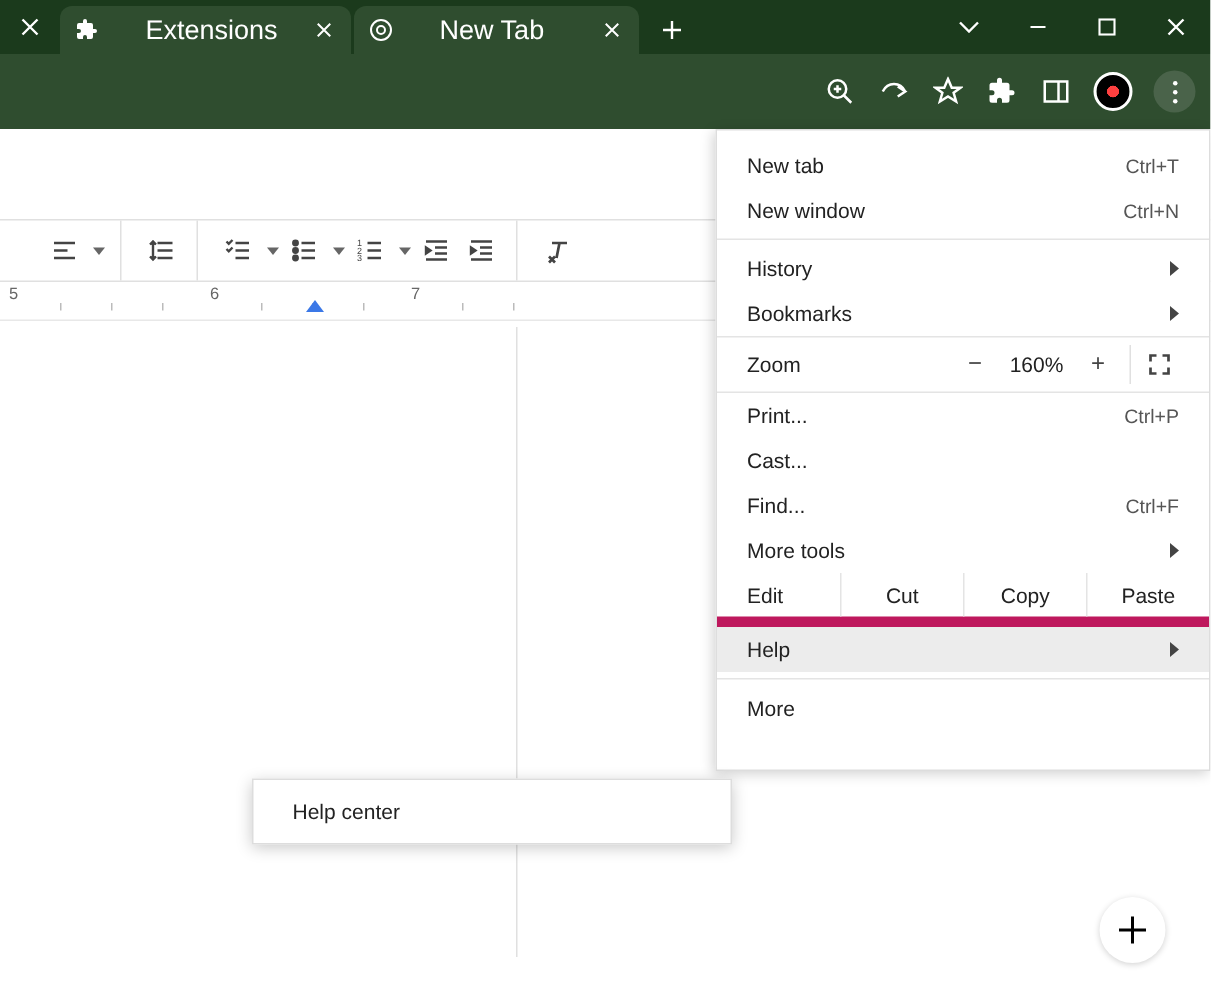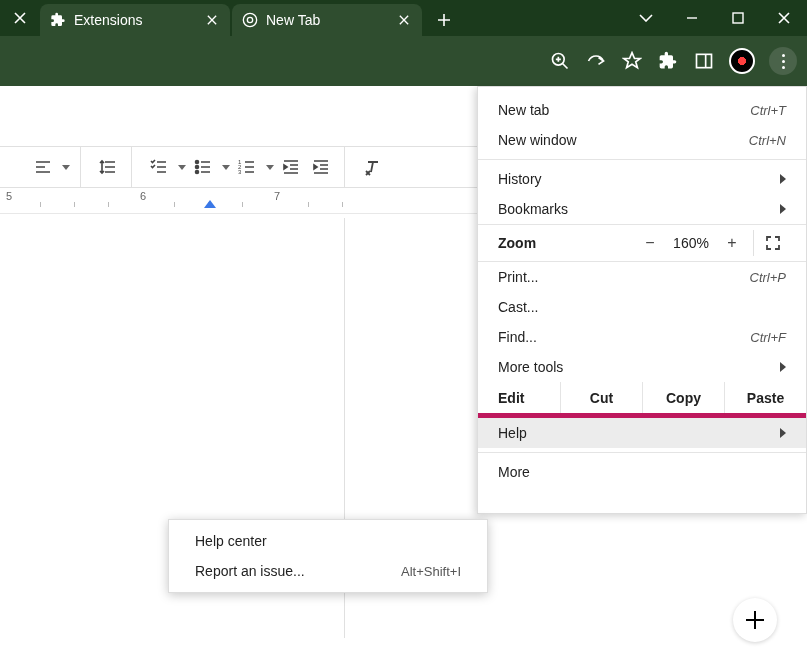--- a/index.html
+++ b/index.html
@@ -1,21 +1,21 @@
 <!DOCTYPE html>
 <html><head>
 <meta charset="utf-8">
 <style>
   * { box-sizing: border-box; font-family: "Segoe UI", Arial, sans-serif; }
   body { margin:0; width:807px; height:660px; overflow:hidden; background:#fff; position:relative; }
 
   
   .titlebar { height:36px; background:#1b3a1c; display:flex; align-items:flex-end; }
   .tabclose-left { width:40px; height:36px; display:flex; align-items:center; justify-content:center; }
-  .tab { height:32px; background:#2f4d2f; border-radius:8px 8px 0 0; display:flex; align-items:center; padding:0 10px; color:#fff; font-size:14px; margin-right:2px; min-width:190px; }
+  .tab { height:32px; background:#2f4d2f; border-radius:8px 8px 0 0; display:flex; align-items:center; padding:0 10px; color:#fff; font-size:18px; margin-right:2px; min-width:190px;gap:23px; }
   .tab.active { background:#2f4d2f; }
   .tab .icon { width:16px; height:16px; margin-right:8px; display:flex; align-items:center; justify-content:center; }
   .tab .close { margin-left:auto; width:16px; height:16px; display:flex; align-items:center; justify-content:center;}
   .newtab-btn { width:28px; height:28px; display:flex; align-items:center; justify-content:center; color:#fff; margin-left:6px; margin-bottom:2px;}
   .wincontrols { margin-left:auto; display:flex; height:36px; }
   .wincontrols div { width:46px; display:flex; align-items:center; justify-content:center; color:#fff; }
 
   
   .toolbar { height:50px; background:#2f4d2f; display:flex; align-items:center; justify-content:flex-end; padding-right:10px; gap:14px; }
   .tbicon { width:22px; height:22px; display:flex; align-items:center; justify-content:center; color:#fff; }
@@ -35,30 +35,30 @@
   .ruler .num { position:absolute; top:2px; }
   .ruler .tick { position:absolute; top:14px; width:1px; height:5px; background:#bbb; }
   .ruler .marker { position:absolute; top:12px; }
   .docpage { position:absolute; top:218px; left:0; width:345px; height:420px; background:#fff; border-right:1px solid #e0e0e0; }
   .addbtn { position:absolute; right:30px; bottom:18px; width:44px; height:44px; border-radius:50%; background:#fff; box-shadow:0 1px 4px rgba(0,0,0,0.18); display:flex; align-items:center; justify-content:center; font-size:26px; color:#000;}
 
   
   .menu { position:absolute; top:86px; right:0; width:330px; background:#fff; box-shadow:-2px 2px 8px rgba(0,0,0,0.18); border:1px solid #ddd; font-size:14px; color:#222; }
   .menu .row { display:flex; align-items:center; height:30px; padding:0 20px; }
   .menu .row.highlight { background:#ececec; }
-  .menu .row .shortcut { margin-left:auto; color:#555; font-size:13px;font-style:italic; }
+  .menu .row .shortcut { margin-left:auto; color:#555; font-size:13px; }
   .menu .row .arrow { margin-left:auto; width:0; height:0; border-top:5px solid transparent; border-bottom:5px solid transparent; border-left:6px solid #444;}
   .menu hr { border:none; border-top:1px solid #e4e4e4; margin:4px 0; }
   .menu .zoomrow { display:flex; align-items:center; height:38px; padding:0 20px; border-top:1px solid #e4e4e4; border-bottom:1px solid #e4e4e4;}
-  .menu .zoomrow .zlbl { flex:1;font-weight:bold; }
+  .menu .zoomrow .zlbl { flex:1; }
   .menu .zoomrow .zb { width:30px; text-align:center; font-size:16px; color:#444;}
   .menu .zoomrow .zv { width:52px; text-align:center; }
   .menu .zoomrow .sep { width:1px; height:26px; background:#e0e0e0; margin:0 6px;}
   .menu .zoomrow .fs { width:26px; display:flex; align-items:center; justify-content:center;}
-  .menu .editrow { display:flex; height:36px; border-bottom:5px solid #be185d;font-weight:bold;}
+  .menu .editrow { display:flex; height:36px; border-bottom:7px solid #be185d;}
   .menu .editrow .elbl { width:82px; display:flex; align-items:center; padding-left:20px;}
   .menu .editrow .ebtn { flex:1; display:flex; align-items:center; justify-content:center; border-left:1px solid #e4e4e4;}
   .menu .spacer-bottom { height:26px; }
 
   
   .submenu { position:absolute; top:519px; left:168px; width:320px; background:#fff; box-shadow:0 2px 10px rgba(0,0,0,0.22); border:1px solid #ddd; font-size:14px; color:#222; padding:6px 0;}
   .submenu .row { display:flex; align-items:center; height:30px; padding:0 26px;}
   .submenu .row.highlight { background:#ececec; }
   .submenu .row .shortcut { margin-left:auto; color:#555; font-size:13px;}
 
@@ -322,17 +322,13 @@
   <div class="row">
     <span>More</span>
   </div>
   <div class="spacer-bottom"></div>
 </div>
 
 <div class="submenu">
   <div class="row">
     <span>Help center</span>
   </div>
-  <div class="row">
-    <span>Report an issue...</span>
-    <span class="shortcut">Alt+Shift+I</span>
-  </div>
 </div>
 
 </body></html>

